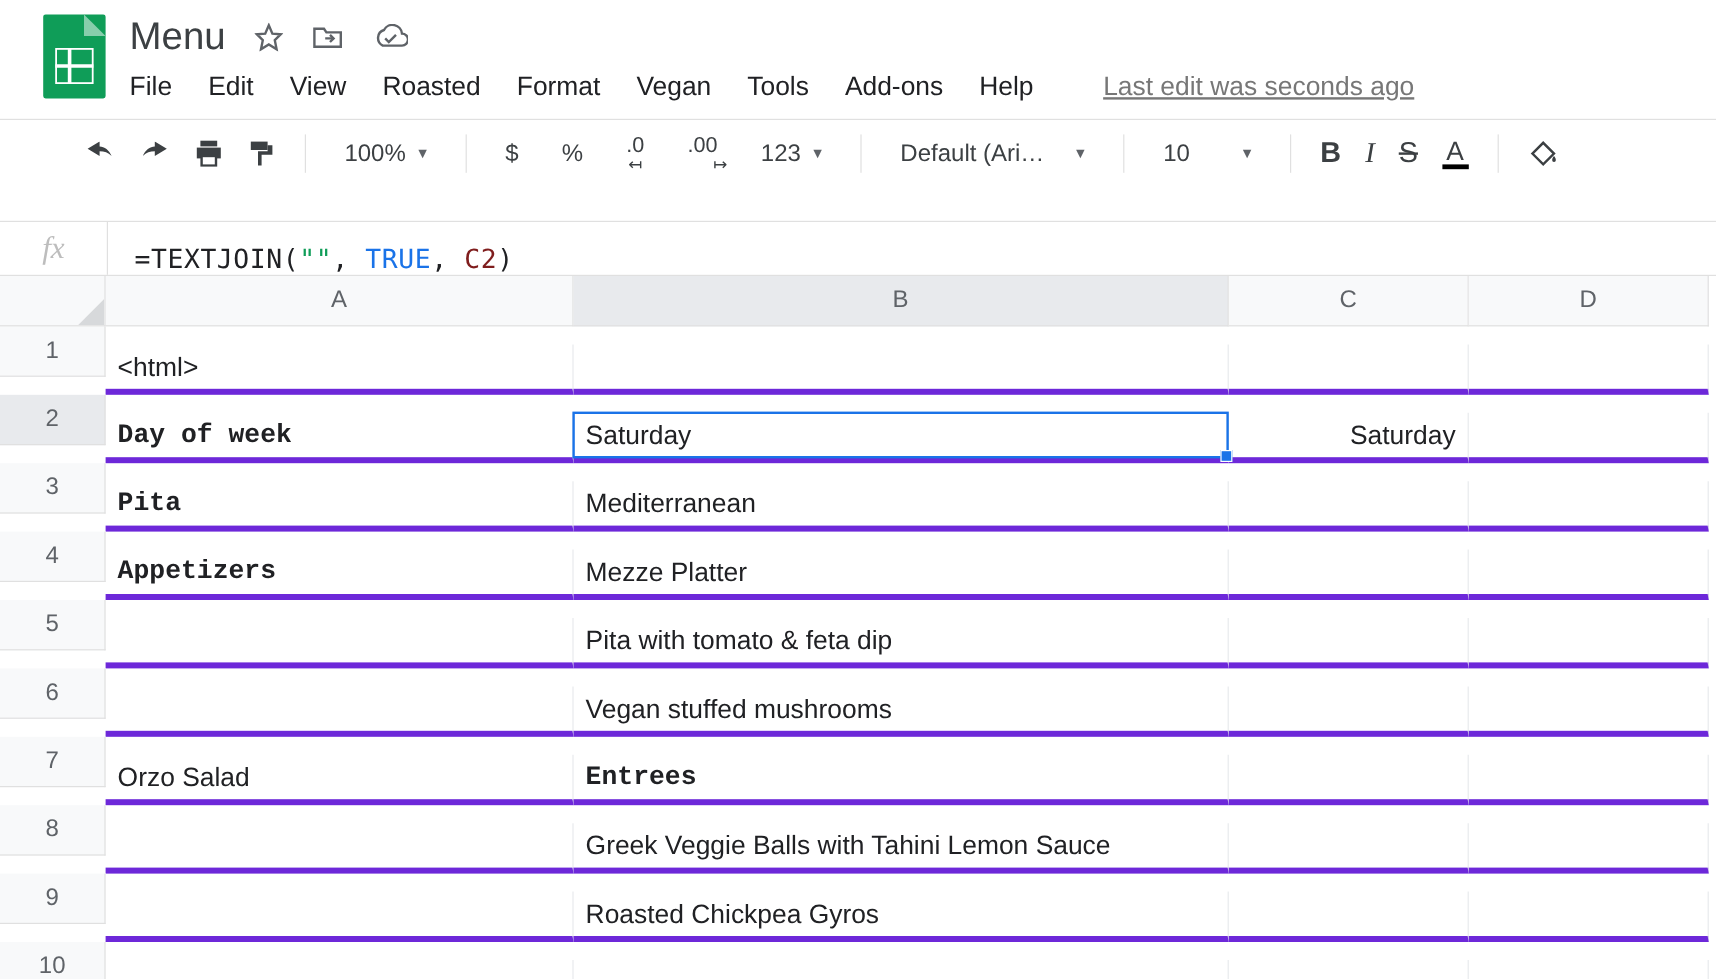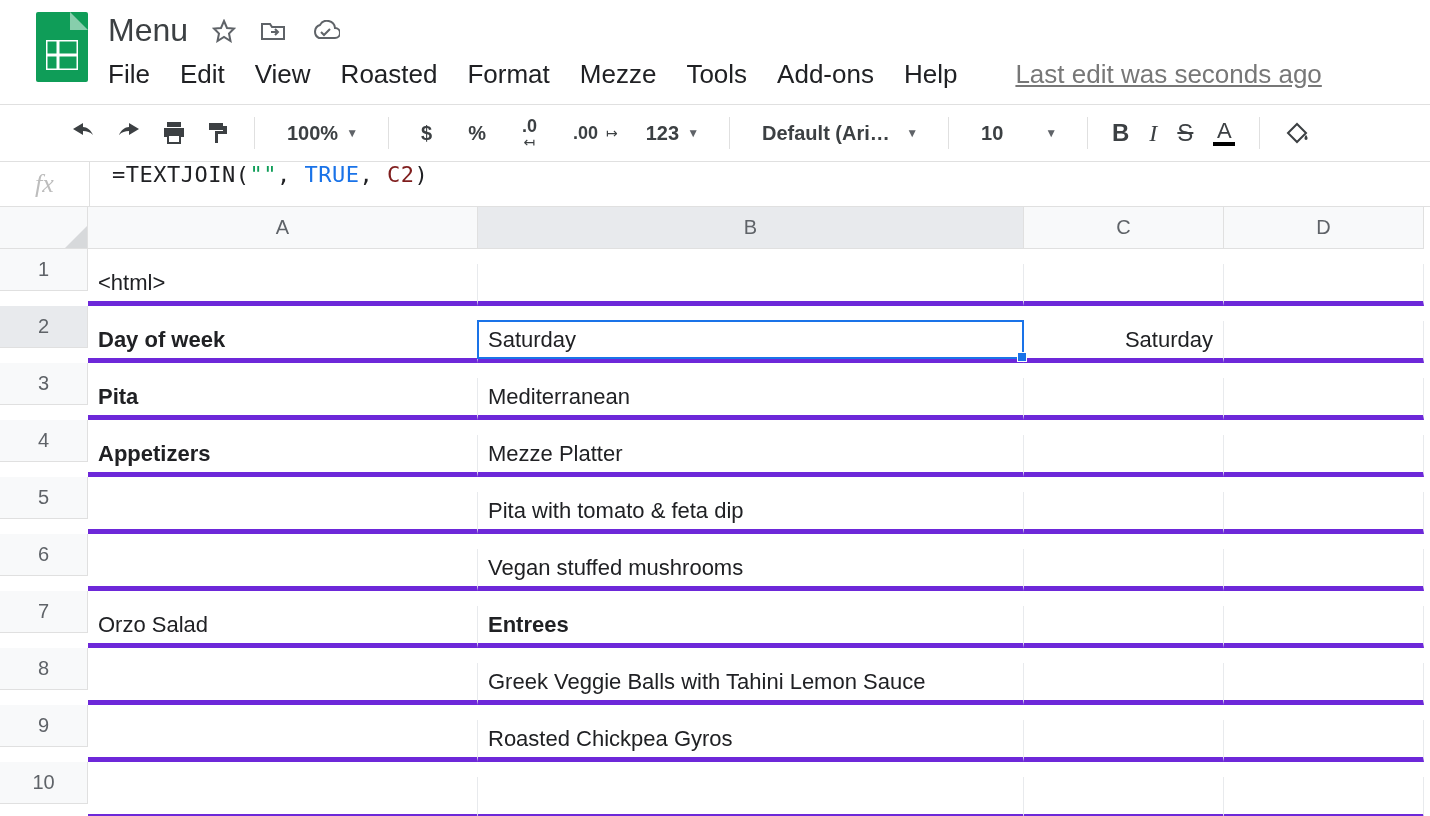--- a/index.html
+++ b/index.html
@@ -7,42 +7,42 @@
   .header { display: flex; align-items: flex-start; padding: 12px 0 0 36px; gap: 20px; }
   .doc-icon { width: 52px; height: 70px; background: #0f9d58; border-radius: 2px; position: relative; flex-shrink: 0; }
   .doc-icon::before { content: ""; position: absolute; right: 0; top: 0; width: 18px; height: 18px; background: #87ceac; clip-path: polygon(0 0, 100% 100%, 0 100%); }
   .doc-icon .grid { position: absolute; left: 10px; top: 28px; width: 32px; height: 30px; }
   .doc-icon .grid svg { width: 100%; height: 100%; }
   .title-area { display: flex; flex-direction: column; gap: 10px; }
   .title-row { display: flex; align-items: center; gap: 24px; }
   .doc-title { font-size: 32px; color: #3c4043; font-weight: 400; letter-spacing: 0; }
   .title-icons { display: flex; gap: 24px; align-items: center; color: #5f6368; }
   .title-icons span { display: inline-flex; }
-  .menu-bar { display: flex; gap: 30px; align-items: center; font-size: 26px; color: #202124; }
+  .menu-bar { display: flex; gap: 30px; align-items: center; font-size: 22px; color: #202124; }
   .menu-bar .menu-item { cursor: pointer; }
   .last-edit { color: #777; text-decoration: underline; margin-left: 28px; }
   .rule { border: none; border-bottom: 1px solid #e0e0e0; margin: 14px 0 0 0; }
   .toolbar { display: flex; align-items: center; gap: 0; padding: 8px 0 8px 60px; font-size: 20px; color: #3c4043; }
   .tb-btn { display: inline-flex; align-items: center; justify-content: center; height: 40px; padding: 0 10px; cursor: pointer; }
   .tb-sep { width: 1px; height: 32px; background: #e0e0e0; margin: 0 14px; }
-  .tb-text { padding: 0 8px; font-weight: bold; }
+  .tb-text { padding: 0 8px; }
   .tb-dd { padding-right: 6px; color: #5f6368; font-size: 12px; }
-  .fx-row { display: flex; align-items: flex-start; border-top: 1px solid #e0e0e0; border-bottom: 1px solid #e0e0e0; height: 46px; }
+  .fx-row { display: flex; align-items: flex-end; border-top: 1px solid #e0e0e0; border-bottom: 1px solid #e0e0e0; height: 46px; margin-top: 28px; }
   .fx-label { width: 90px; display: flex; align-items: center; justify-content: center; font-style: italic; font-family: Georgia, serif; color: #bdbdbd; font-size: 26px; border-right: 1px solid #e0e0e0; height: 100%; }
   .fx-content { padding-left: 22px; font-family: Menlo, Consolas, monospace; font-size: 22px; letter-spacing: 0.5px; }
   .fx-content .tk-str { color: #0f9d58; }
   .fx-content .tk-kw  { color: #1a73e8; }
   .fx-content .tk-ref { color: #7f1d1d; }
   .grid-area { display: grid; grid-template-columns: 88px 390px 546px 200px 200px; font-size: 22px; }
   .hdr { background: #f8f9fa; border-right: 1px solid #e0e0e0; border-bottom: 1px solid #e0e0e0; display: flex; align-items: center; justify-content: center; color: #5f6368; height: 42px; font-size: 20px; }
   .corner { background: #f8f9fa; border-right: 1px solid #e0e0e0; border-bottom: 1px solid #e0e0e0; position: relative; }
   .corner::after { content: ""; position: absolute; right: 0; bottom: 0; width: 22px; height: 22px; background: #d7d9db; clip-path: polygon(100% 0, 100% 100%, 0 100%); }
   .rowhdr { background: #f8f9fa; border-right: 1px solid #e0e0e0; border-bottom: 1px solid #e0e0e0; display: flex; align-items: center; justify-content: center; color: #5f6368; height: 42px; font-size: 20px; }
   .cell { border-right: 1px solid #e8eaed; border-bottom: 5px solid #6d28d9; padding: 0 10px; display: flex; align-items: center; height: 42px; white-space: nowrap; overflow: visible; margin-top: 15px; }
-  .bold { font-weight: 700; }
+  .bold { font-weight: 700; font-family: Liberation Mono, monospace; }
   .right { justify-content: flex-end; }
   .col-sel { background: #e8eaed; }
   .sel { position: relative; }
   .sel::before { content: ""; position: absolute; inset: -1px; border: 2px solid #1a73e8; pointer-events: none; }
   .sel::after { content: ""; position: absolute; right: -4px; bottom: -4px; width: 8px; height: 8px; background: #1a73e8; border: 1px solid #fff; }
   svg { display: block; }
 </style>
 </head>
 <body>
 
@@ -79,21 +79,21 @@
             </svg>
         </span>
       </div>
     </div>
     <div class="menu-bar">
       <span class="menu-item">File</span>
       <span class="menu-item">Edit</span>
       <span class="menu-item">View</span>
       <span class="menu-item">Roasted</span>
       <span class="menu-item">Format</span>
-      <span class="menu-item">Mezze</span>
+      <span class="menu-item">Vegan</span>
       <span class="menu-item">Tools</span>
       <span class="menu-item">Add-ons</span>
       <span class="menu-item">Help</span>
       <span class="last-edit">Last edit was seconds ago</span>
     </div>
   </div>
 </div>
 
 <hr class="rule">
 
@@ -130,21 +130,21 @@
   <span class="tb-btn">
       <span class="tb-text">$</span>
     </span>
   <span class="tb-btn">
       <span class="tb-text">%</span>
     </span>
   <span class="tb-btn" style="flex-direction:column;line-height:1;">
     <span class="tb-text" style="font-size:18px">.0</span>
     <span style="font-size:14px;">↤</span>
   </span>
-  <span class="tb-btn" style="flex-direction:row;line-height:1;">
+  <span class="tb-btn" style="flex-direction:column;line-height:1;align-items:flex-end;">
     <span class="tb-text" style="font-size:18px">.00</span>
     <span style="font-size:14px;">↦</span>
   </span>
   <span class="tb-btn">
     <span class="tb-text">123</span>
     <span class="tb-dd">▼</span>
   </span>
   <span class="tb-sep"></span>
   <span class="tb-btn" style="width:190px;justify-content:space-between">
     <span class="tb-text">Default (Ari…</span>

